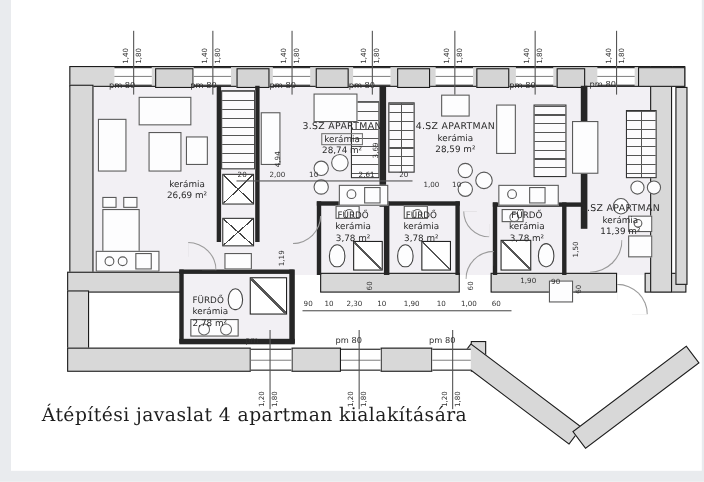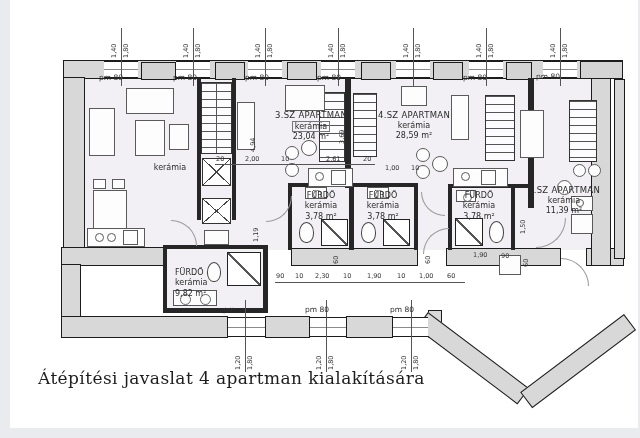--- a/index.html
+++ b/index.html
@@ -204,25 +204,26 @@
 
   <div class="abs pm" style="left:76px;top:74px;">pm 80</div>
   <div class="abs pm" style="left:150px;top:74px;">pm 80</div>
   <div class="abs pm" style="left:222px;top:74px;">pm 80</div>
   <div class="abs pm" style="left:294px;top:74px;">pm 80</div>
   <div class="abs pm" style="left:440px;top:74px;">pm 80</div>
   <div class="abs pm" style="left:513px;top:73px;">pm 80</div>
 
   <div class="abs roomlabel" style="left:92px;top:163px;width:110px;">
     <div>kerámia</div>
+    <div>26,69 m²</div>
   </div>
   <div class="abs roomlabel" style="left:235px;top:110px;width:106px;">
     <div class="nm">3.SZ APARTMAN</div>
     <div><span class="boxed">kerámia</span></div>
-    <div>23,04 m²</div>
+    <div>28,74 m²</div>
   </div>
   <div class="abs roomlabel" style="left:338px;top:110px;width:106px;">
     <div class="nm">4.SZ APARTMAN</div>
     <div>kerámia</div>
     <div>28,59 m²</div>
   </div>
   <div class="abs roomlabel" style="left:498px;top:185px;width:86px;">
     <div class="nm">1.SZ APARTMAN</div>
     <div>kerámia</div>
     <div>11,39 m²</div>
@@ -238,21 +239,21 @@
     <div>3,78 m²</div>
   </div>
   <div class="abs roomlabel" style="left:430px;top:191px;width:52px;">
     <div>FÜRDŐ</div>
     <div>kerámia</div>
     <div>3,78 m²</div>
   </div>
   <div class="abs roomlabel" style="left:148px;top:268px;width:54px;text-align:left;padding-left:4px;">
     <div>FÜRDŐ</div>
     <div>kerámia</div>
-    <div>9,82 m²</div>
+    <div>2,78 m²</div>
   </div>
 
   <div class="abs dl-h" style="left:192px;top:164px;width:160px;"></div>
   <div class="abs dim" style="left:193px;top:156px;">20</div>
   <div class="abs dim" style="left:222px;top:156px;">2,00</div>
   <div class="abs dim" style="left:258px;top:156px;">10</div>
   <div class="abs dim" style="left:303px;top:156px;text-align:right;">2,61</div>
   <div class="abs dim" style="left:340px;top:156px;">20</div>
   <div class="abs dim" style="left:362px;top:165px;">1,00</div>
   <div class="abs dim" style="left:388px;top:165px;">10</div>

